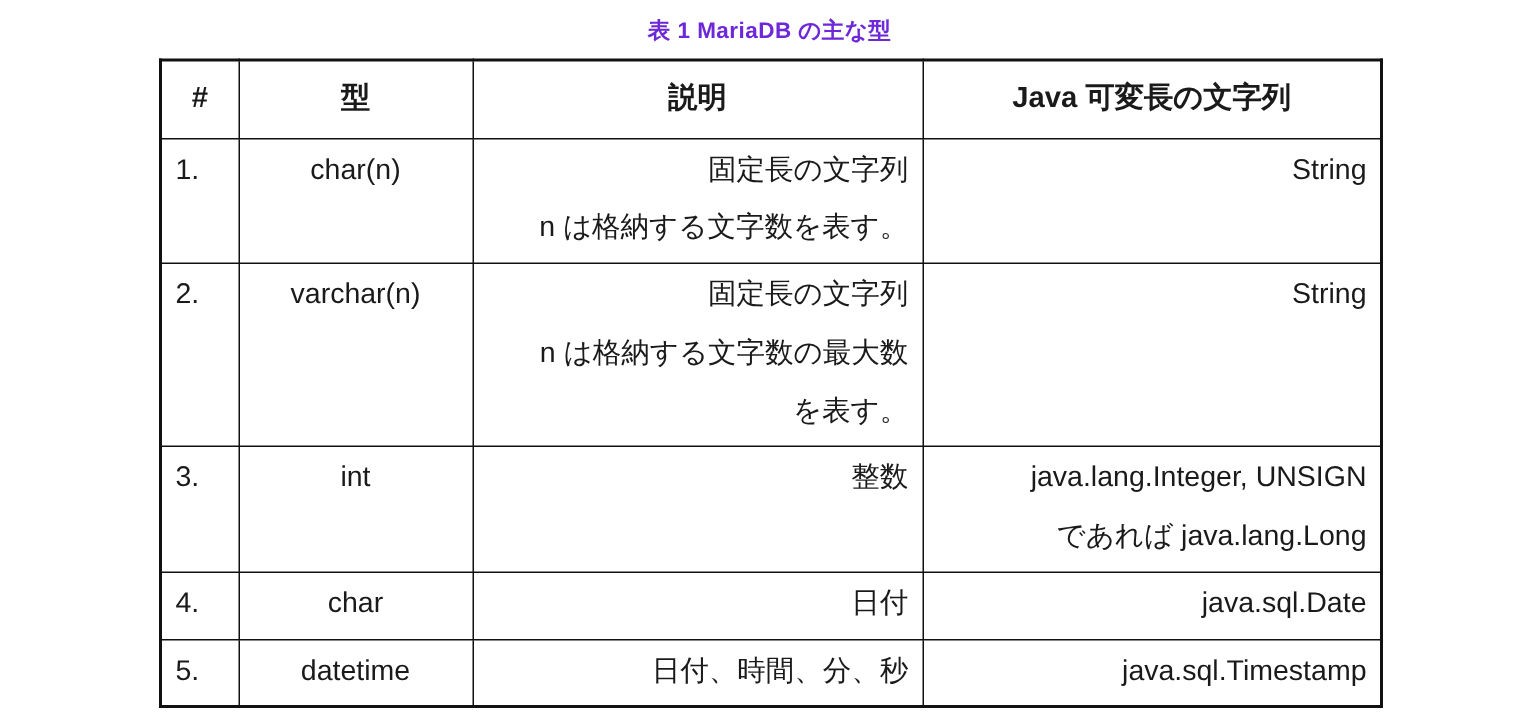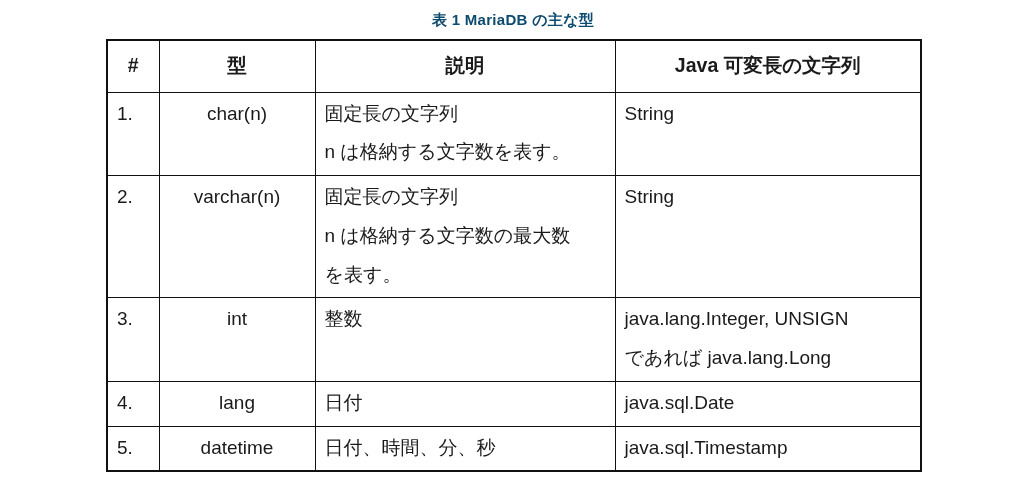--- a/index.html
+++ b/index.html
@@ -17,21 +17,21 @@
   .page {
     position: relative;
     width: 1026px;
     height: 482px;
     box-sizing: border-box;
   }
   .caption {
     text-align: center;
     font-size: 15px;
     font-weight: bold;
-    color: #0c4a6e;
+    color: #6d28d9;
     letter-spacing: 0.3px;
     padding-top: 11px;
     padding-bottom: 9px;
   }
   .table-wrap {
     padding: 0 106px 0 106px;
   }
   table.type-table {
     border-collapse: collapse;
     width: 814px;
@@ -67,20 +67,21 @@
   td.typename {
     text-align: center;
     margin-top: 24px;
   }
   td.desc, td.java {
     text-align: left;
   }
   .line {
     display: block;
     white-space: nowrap;
+    text-align: right;
   }
   .line + .line {
     margin-top: 8px;
   }
 </style>
 </head>
 <body>
 
 <div class="page">
 
@@ -136,21 +137,21 @@
             <span class="line">整数</span>
           </td>
           <td class="java">
             <span class="line">java.lang.Integer,  UNSIGN</span>
             <span class="line">であれば java.lang.Long</span>
           </td>
         </tr>
 
         <tr>
           <td class="num">4.</td>
-          <td class="typename">lang</td>
+          <td class="typename">char</td>
           <td class="desc">
             <span class="line">日付</span>
           </td>
           <td class="java">
             <span class="line">java.sql.Date</span>
           </td>
         </tr>
 
         <tr>
           <td class="num">5.</td>

